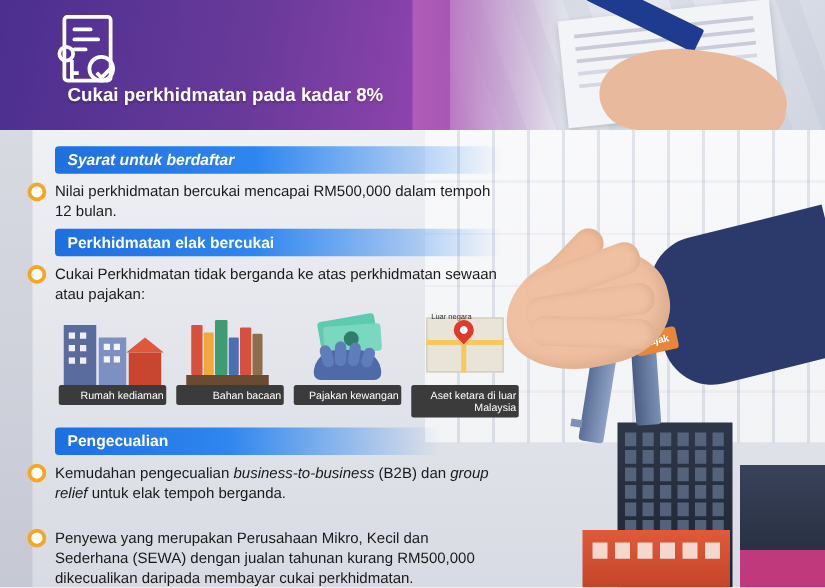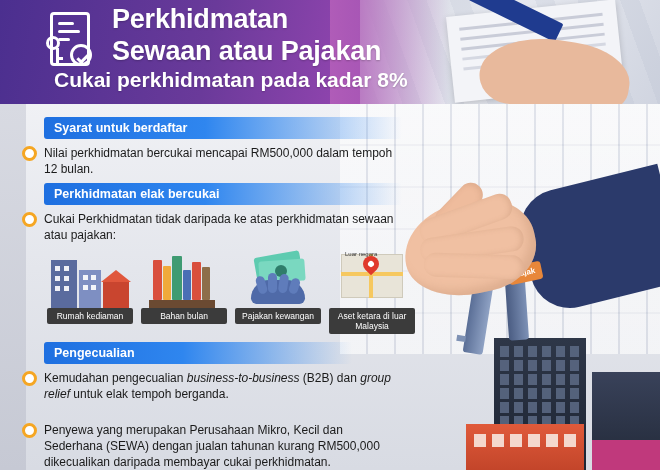--- a/index.html
+++ b/index.html
@@ -84,21 +84,21 @@
     border-left: 3px solid #fff; border-bottom: 3px solid #fff; transform: rotate(-45deg);
   }
   .hdr-title {
     position: absolute; left: 112px; top: 4px; width: 420px;
     color: #ffffff; font-size: 27px; font-weight: bold; line-height: 1.18;
     letter-spacing: -0.2px;
     text-shadow: 0 1px 2px rgba(0,0,0,.22);
   }
   .hdr-sub {
     position: absolute; left: 54px; top: 68px; width: 420px;
-    color: #ffffff; font-size: 21px; font-weight: bold;
+    color: #ffffff; font-size: 15px; font-weight: bold;
     text-shadow: 0 1px 2px rgba(0,0,0,.2);
   }
 
   
   .bg-wall {
     position: absolute; left: 0; top: 104px; width: 660px; height: 366px;
     background: linear-gradient(180deg,#f0f1f5 0%, #e4e6ec 45%, #d8dbe3 100%);
   }
   .bg-glass {
     position: absolute; left: 340px; top: 104px; width: 320px; height: 250px;
@@ -203,21 +203,21 @@
 
   
   .card {
     position: absolute; width: 86px;
   }
   .card .art {
     width: 86px; height: 58px; position: relative; overflow: hidden;
   }
   .card .cap {
     width: 86px; background: #3b3b3b; color: #fff; font-size: 8.5px;
-    text-align: center; line-height: 10px; padding: 3px 2px; border-radius: 2px;
+    text-align: right; line-height: 10px; padding: 3px 2px; border-radius: 2px;
   }
 
   
   .b {
     position: absolute; bottom: 0;
   }
   .w3 { position:absolute; width:5px; height:5px; background:#fff; opacity:.9; }
 
   
   .bk { position:absolute; bottom:8px; border-radius:1px; }
@@ -330,36 +330,32 @@
     <div class="hdr-icon">
       <div class="doc"></div>
       <div class="line l1"></div>
       <div class="line l2"></div>
       <div class="line l3"></div>
       <div class="key"></div>
       <div class="keyb"></div>
       <div class="check"></div>
     </div>
 
-    <div class="hdr-title">
-      <div>Perkhidmatan</div>
-      <div>Sewaan atau Pajakan</div>
-    </div>
     <div class="hdr-sub">Cukai perkhidmatan pada kadar 8%</div>
   </div>
 
   <div class="content">
 
-    <div class="bar" style="left:44px; top:13px; width:358px;">Syarat untuk berdaftar</div>
+    <div class="bar" style="left:44px; top:13px; width:358px;font-style:italic;">Syarat untuk berdaftar</div>
     <div class="bullet" style="left:22px; top:42px;"></div>
     <div class="txt" style="left:44px; top:41px; width:360px;">Nilai perkhidmatan bercukai mencapai <b>RM500,000</b> dalam <b>tempoh 12 bulan.</b></div>
 
     <div class="bar" style="left:44px; top:79px; width:358px;">Perkhidmatan elak bercukai</div>
     <div class="bullet" style="left:22px; top:108px;"></div>
-    <div class="txt" style="left:44px; top:107px; width:370px;">Cukai Perkhidmatan <b>tidak daripada</b> ke atas perkhidmatan sewaan atau pajakan:</div>
+    <div class="txt" style="left:44px; top:107px; width:370px;">Cukai Perkhidmatan <b>tidak berganda</b> ke atas perkhidmatan sewaan atau pajakan:</div>
 
     <div class="card" style="left:47px; top:146px;">
       <div class="art">
         <div class="b" style="left:4px; width:26px; height:48px; background:#5a6b9e;">
           <div class="w3" style="left:4px; top:6px;"></div>
             <div class="w3" style="left:13px; top:6px;"></div>
           <div class="w3" style="left:4px; top:16px;"></div>
             <div class="w3" style="left:13px; top:16px;"></div>
           <div class="w3" style="left:4px; top:26px;"></div>
             <div class="w3" style="left:13px; top:26px;"></div>
@@ -379,21 +375,21 @@
     <div class="card" style="left:141px; top:146px;">
       <div class="art">
         <div class="bk" style="left:12px; width:9px; height:40px; background:#d94f3d;"></div>
         <div class="bk" style="left:22px; width:8px; height:34px; background:#f0a93b;"></div>
         <div class="bk" style="left:31px; width:10px; height:44px; background:#3f9b72;"></div>
         <div class="bk" style="left:42px; width:8px; height:30px; background:#4a6fb5;"></div>
         <div class="bk" style="left:51px; width:9px; height:38px; background:#d94f3d;"></div>
         <div class="bk" style="left:61px; width:8px; height:33px; background:#8d6e4a;"></div>
         <div style="position:absolute; left:8px; bottom:0; width:66px; height:8px; background:#6b4a32;"></div>
       </div>
-      <div class="cap">Bahan bulan</div>
+      <div class="cap">Bahan bacaan</div>
     </div>
 
     <div class="card" style="left:235px; top:146px;">
       <div class="art">
         <div class="mh" style="left:20px; top:4px; width:46px; height:22px; background:#5ecbb0; border-radius:3px; transform:rotate(-10deg);"></div>
         <div class="mh" style="left:24px; top:10px; width:46px; height:22px; background:#7ad8c0; border-radius:3px; transform:rotate(-4deg);"></div>
         <div class="mh" style="left:40px; top:15px; width:12px; height:12px; background:#2f7d6a; border-radius:50%;"></div>
         <div class="mh" style="left:16px; top:30px; width:54px; height:24px; background:#4f6aa8; border-radius:26px 26px 8px 8px;"></div>
         <div class="mh" style="left:22px; top:26px; width:9px; height:18px; background:#5f7cbb; border-radius:6px; transform:rotate(-16deg);"></div>
         <div class="mh" style="left:33px; top:23px; width:9px; height:20px; background:#5f7cbb; border-radius:6px;"></div>

